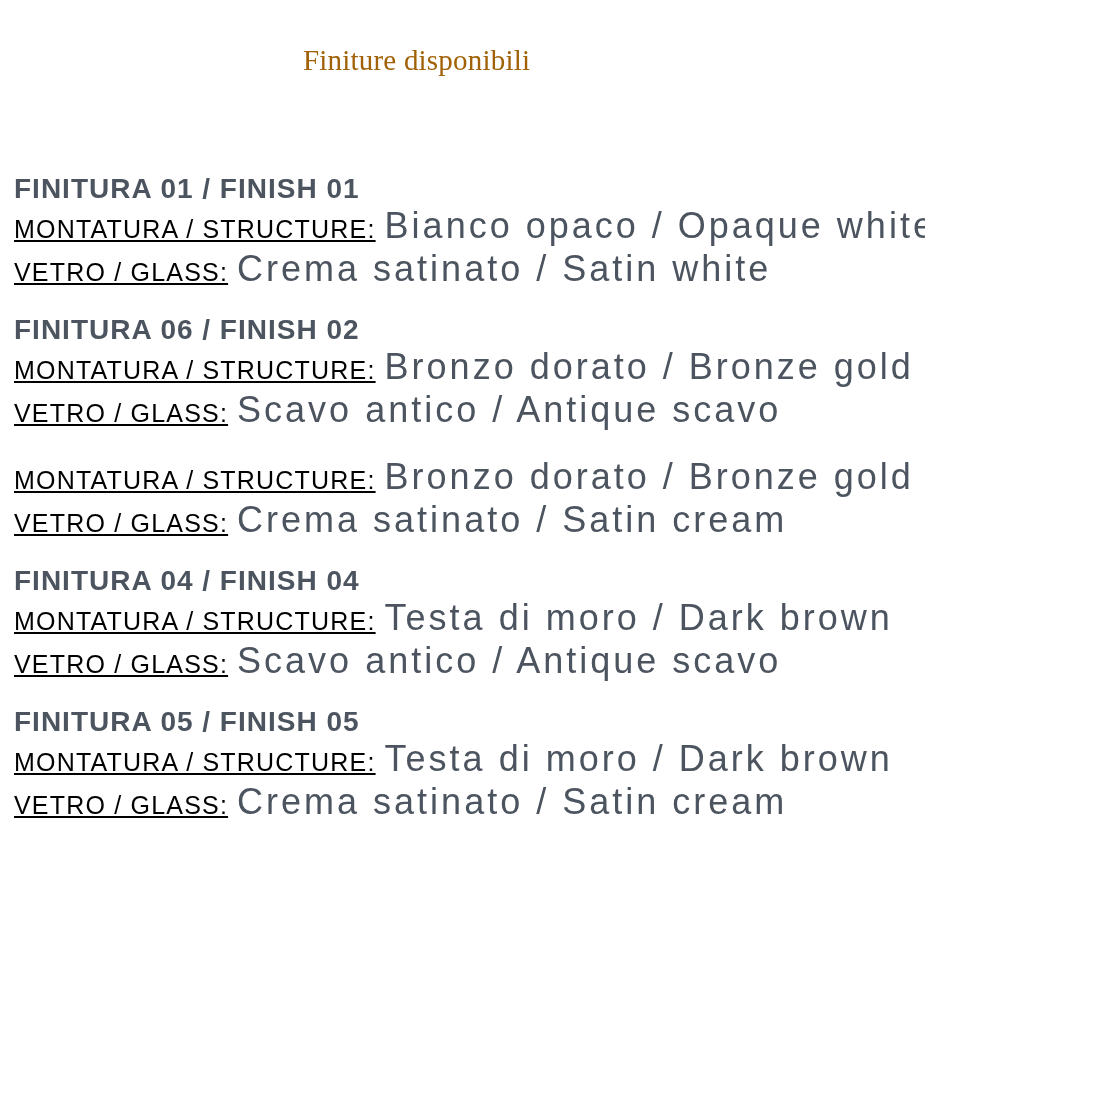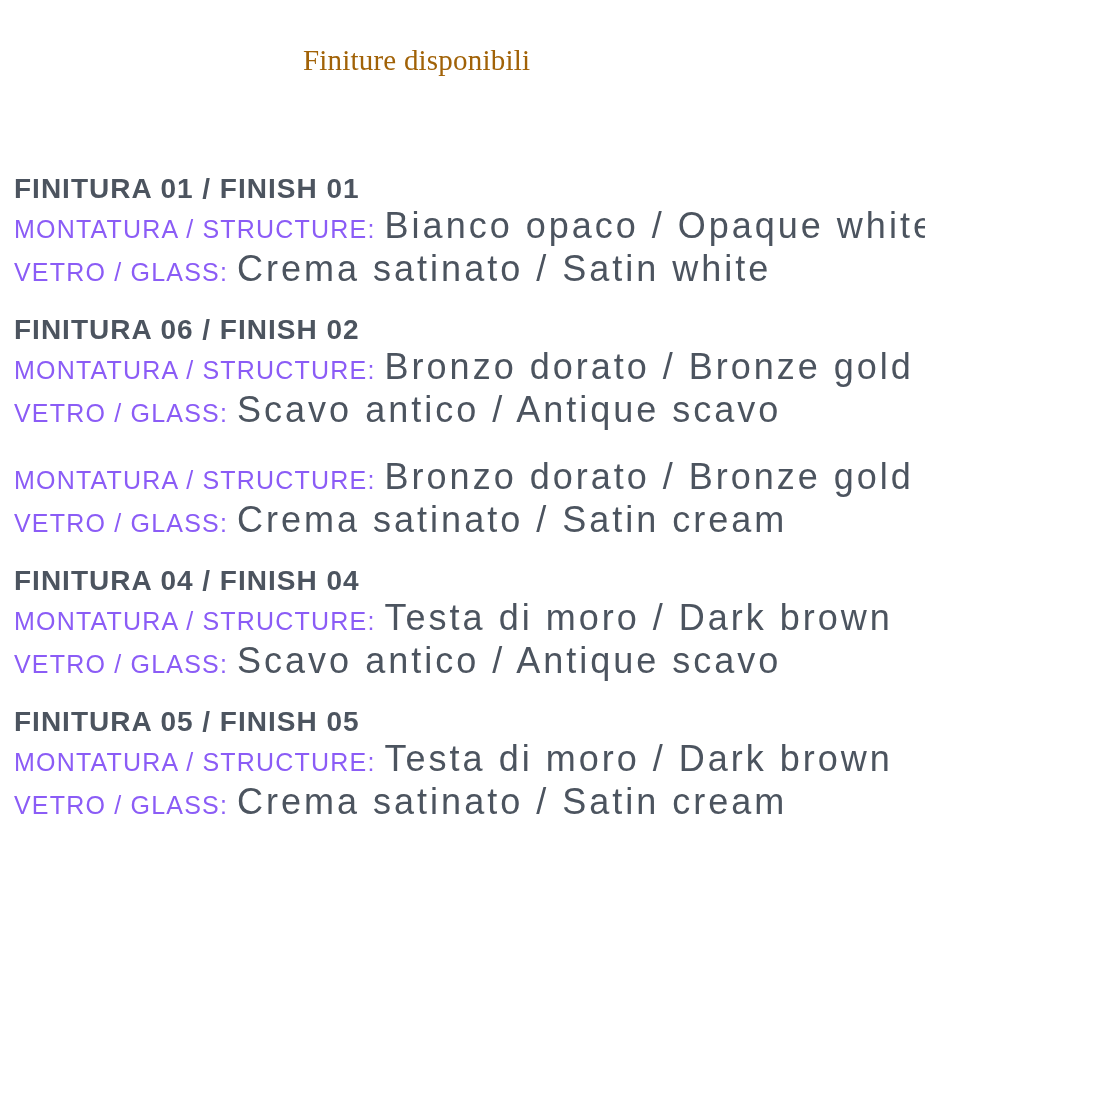--- a/index.html
+++ b/index.html
@@ -47,22 +47,23 @@
     line-height: 43px;
     height: 43px;
     white-space: nowrap;
   }
   .finish-line.clip {
     width: 911px;
     overflow: hidden;
   }
   .spec-label {
     font-size: 25px;
-    color: #8b5cf6;
+    color: #000000;
     letter-spacing: 1.2px;
+    text-decoration: underline;
   }
   .spec-value {
     font-size: 36px;
     color: #4c545f;
     letter-spacing: 3px;
     margin-left: 9px;
   }
 </style>
 </head>
 <body>

